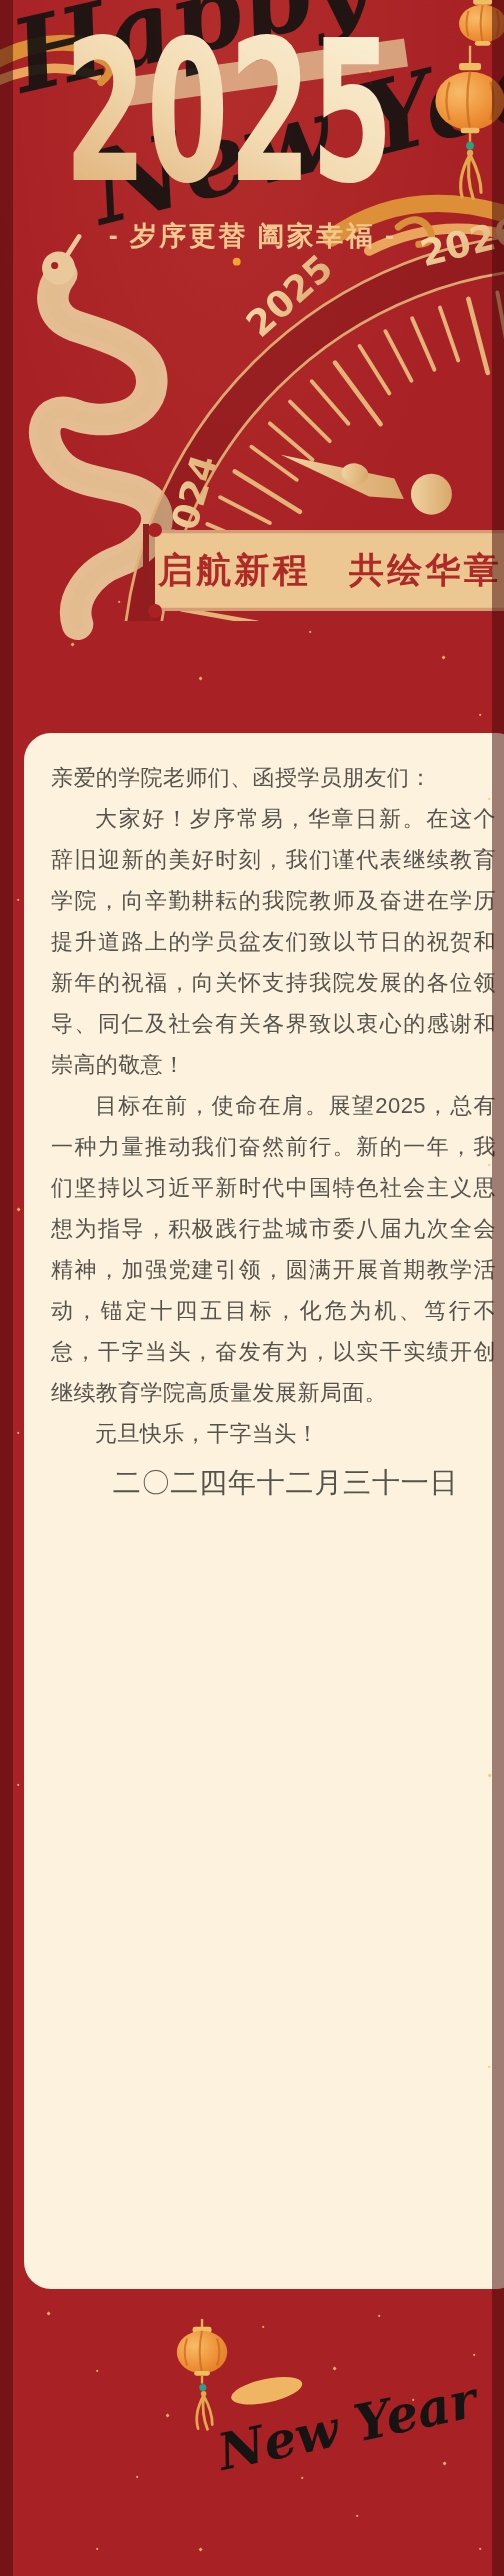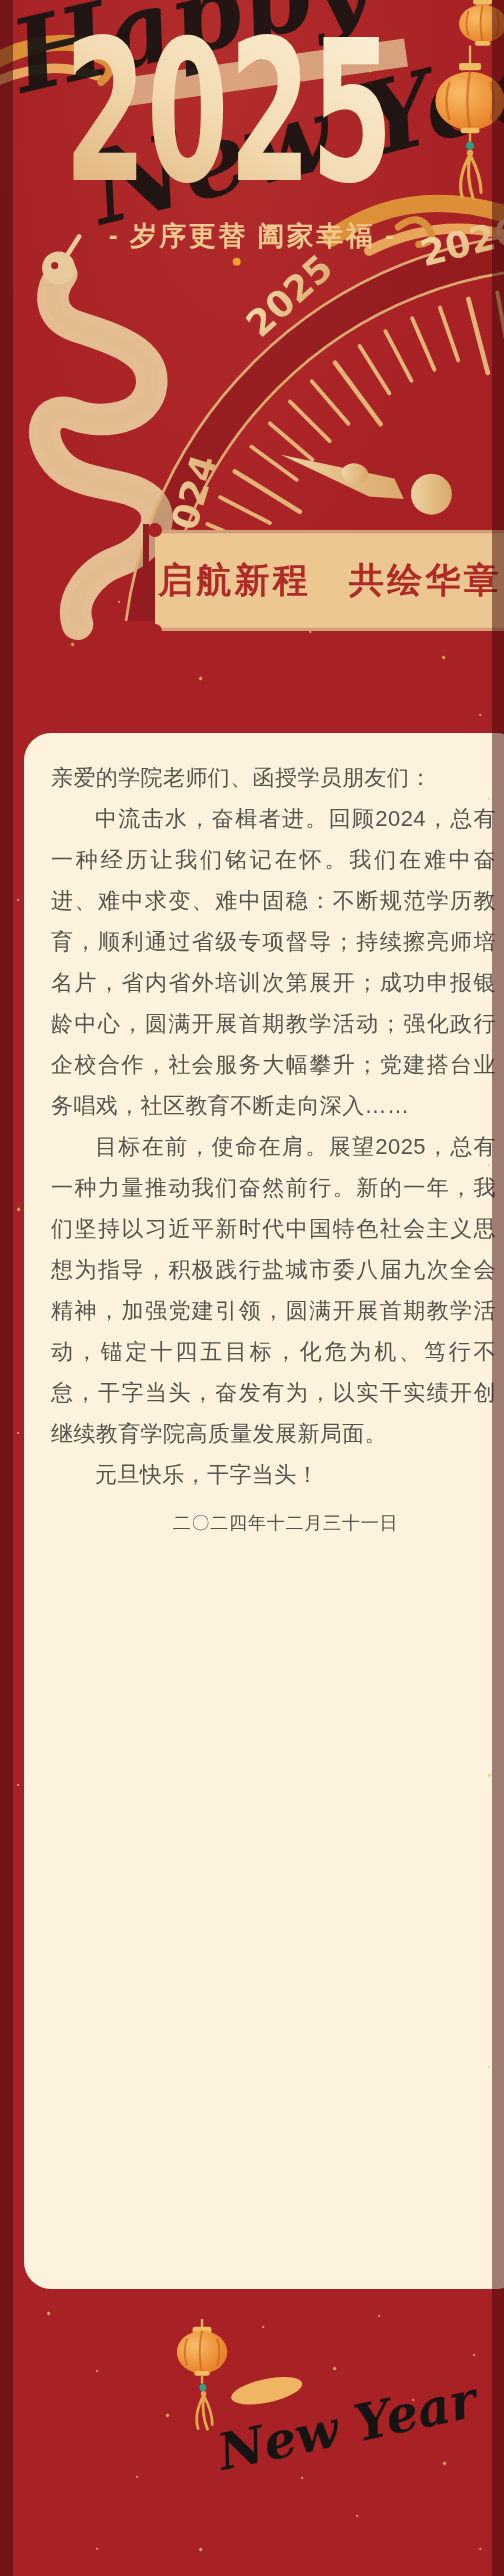--- a/index.html
+++ b/index.html
@@ -4,37 +4,37 @@
 <style>
   html,body{margin:0;padding:0;background:#6b0e11;}
   .page{position:relative;width:505px;height:2576px;margin:0 auto;overflow:hidden;
         background:#a82125;font-family:"Liberation Sans",sans-serif;}
   .top-poster{position:absolute;left:0;top:0;width:505px;height:733px;z-index:1;}
   .top-poster .glow{position:absolute;inset:0;
         background:radial-gradient(ellipse at 45% 8%, rgba(255,130,90,.12), transparent 62%);}
   #top-art,#footer-art{position:absolute;left:0;top:0;}
   .subtitle{position:absolute;left:0;top:218px;width:505px;text-align:center;z-index:3;
         color:#efc98f;font-size:27px;font-weight:700;letter-spacing:2.4px;}
-  .banner{position:absolute;left:155px;top:530px;width:350px;height:101px;z-index:4;
+  .banner{position:absolute;left:155px;top:530px;width:350px;height:81px;z-index:4;
         background:#ecc792;display:flex;align-items:center;justify-content:center;
         box-shadow:inset 0 3.2px 0 rgba(140,30,30,.25), inset 0 -3.2px 0 rgba(140,30,30,.25);}
   .banner::before,.banner::after{content:"";position:absolute;left:-7px;width:14px;height:14px;
         border-radius:50%;background:#a82125;}
   .banner::before{top:-7px;} .banner::after{bottom:-7px;}
   .banner-accent{position:absolute;left:143px;top:524px;width:5.5px;height:94px;z-index:4;background:#8e1e20;}
   .banner-text{color:#ae2a26;font-size:35px;font-weight:700;letter-spacing:3.2px;white-space:nowrap;}
   .letter-card{position:absolute;left:24px;top:733px;width:499px;height:1556px;z-index:2;
         background:#fcf2dd;border-radius:27px;box-sizing:border-box;
         padding:24px 27px 24px 27px;overflow:hidden;}
   .letter-card p{margin:0;text-indent:2em;font-size:22px;line-height:41px;letter-spacing:0.4px;
         color:#54534c;text-align:justify;font-weight:500;}
   .letter-card p.salutation{text-indent:0;}
   .signature{margin-top:46px;text-align:center;padding-left:39px;font-size:22px;line-height:41px;
         color:#54534c;letter-spacing:1.6px;}
-  .sig-date{margin-top:8px;text-align:center;padding-left:24px;font-size:18px;line-height:41px;
+  .sig-date{margin-top:8px;text-align:center;padding-left:24px;font-size:28px;line-height:41px;
         color:#54534c;letter-spacing:0.8px;}
   .footer-zone{position:absolute;left:0;top:2289px;width:505px;height:287px;z-index:1;}
   .edge{position:absolute;top:0;width:12.6px;height:2576px;z-index:9;background:rgba(66,7,9,.5);}
   .edge.left{left:0;} .edge.right{right:0;}
   .sparkle{position:absolute;background:#efc56f;opacity:.85;transform:rotate(45deg);z-index:8;border-radius:0.8px;}
   .dial-year{font-family:"DejaVu Sans",sans-serif;font-weight:bold;font-size:46px;}
   .script-text{font-family:"DejaVu Serif",serif;font-style:italic;font-weight:bold;fill:#161412;}
 </style>
 </head>
 <body>
@@ -171,21 +171,21 @@
   </div>
 
   <div class="banner-accent"></div>
   <div class="banner">
     <span class="banner-text">启航新程　共绘华章</span>
   </div>
 
   <div class="letter-card">
     <p class="salutation">亲爱的学院老师们、函授学员朋友们：</p>
     <div id="letter-paragraphs">
-        <p>中流击水，奋楫者进。回顾2024，总有一种经历让我们铭记在怀。我们在难中奋进、难中求变、难中固稳：不断规范学历教育，顺利通过省级专项督导；持续擦亮师培名片，省内省外培训次第展开；成功申报银龄中心，圆满开展首期教学活动；强化政行企校合作，社会服务大幅攀升；党建搭台业务唱戏，社区教育不断走向深入……</p>
+        <p>大家好！岁序常易，华章日新。在这个辞旧迎新的美好时刻，我们谨代表继续教育学院，向辛勤耕耘的我院教师及奋进在学历提升道路上的学员盆友们致以节日的祝贺和新年的祝福，向关怀支持我院发展的各位领导、同仁及社会有关各界致以衷心的感谢和崇高的敬意！</p>
         <p>目标在前，使命在肩。展望2025，总有一种力量推动我们奋然前行。新的一年，我们坚持以习近平新时代中国特色社会主义思想为指导，积极践行盐城市委八届九次全会精神，加强党建引领，圆满开展首期教学活动，锚定十四五目标，化危为机、笃行不怠，干字当头，奋发有为，以实干实绩开创继续教育学院高质量发展新局面。</p>
         <p>元旦快乐，干字当头！</p>
       </div>
     <div class="sig-date">二〇二四年十二月三十一日</div>
   </div>
 
   <div class="footer-zone">
     <svg id="footer-art" width="505" height="287" viewBox="0 0 640 364">
       <defs>
         <radialGradient id="lanternGrad2" cx="0.35" cy="0.35" r="0.9">

